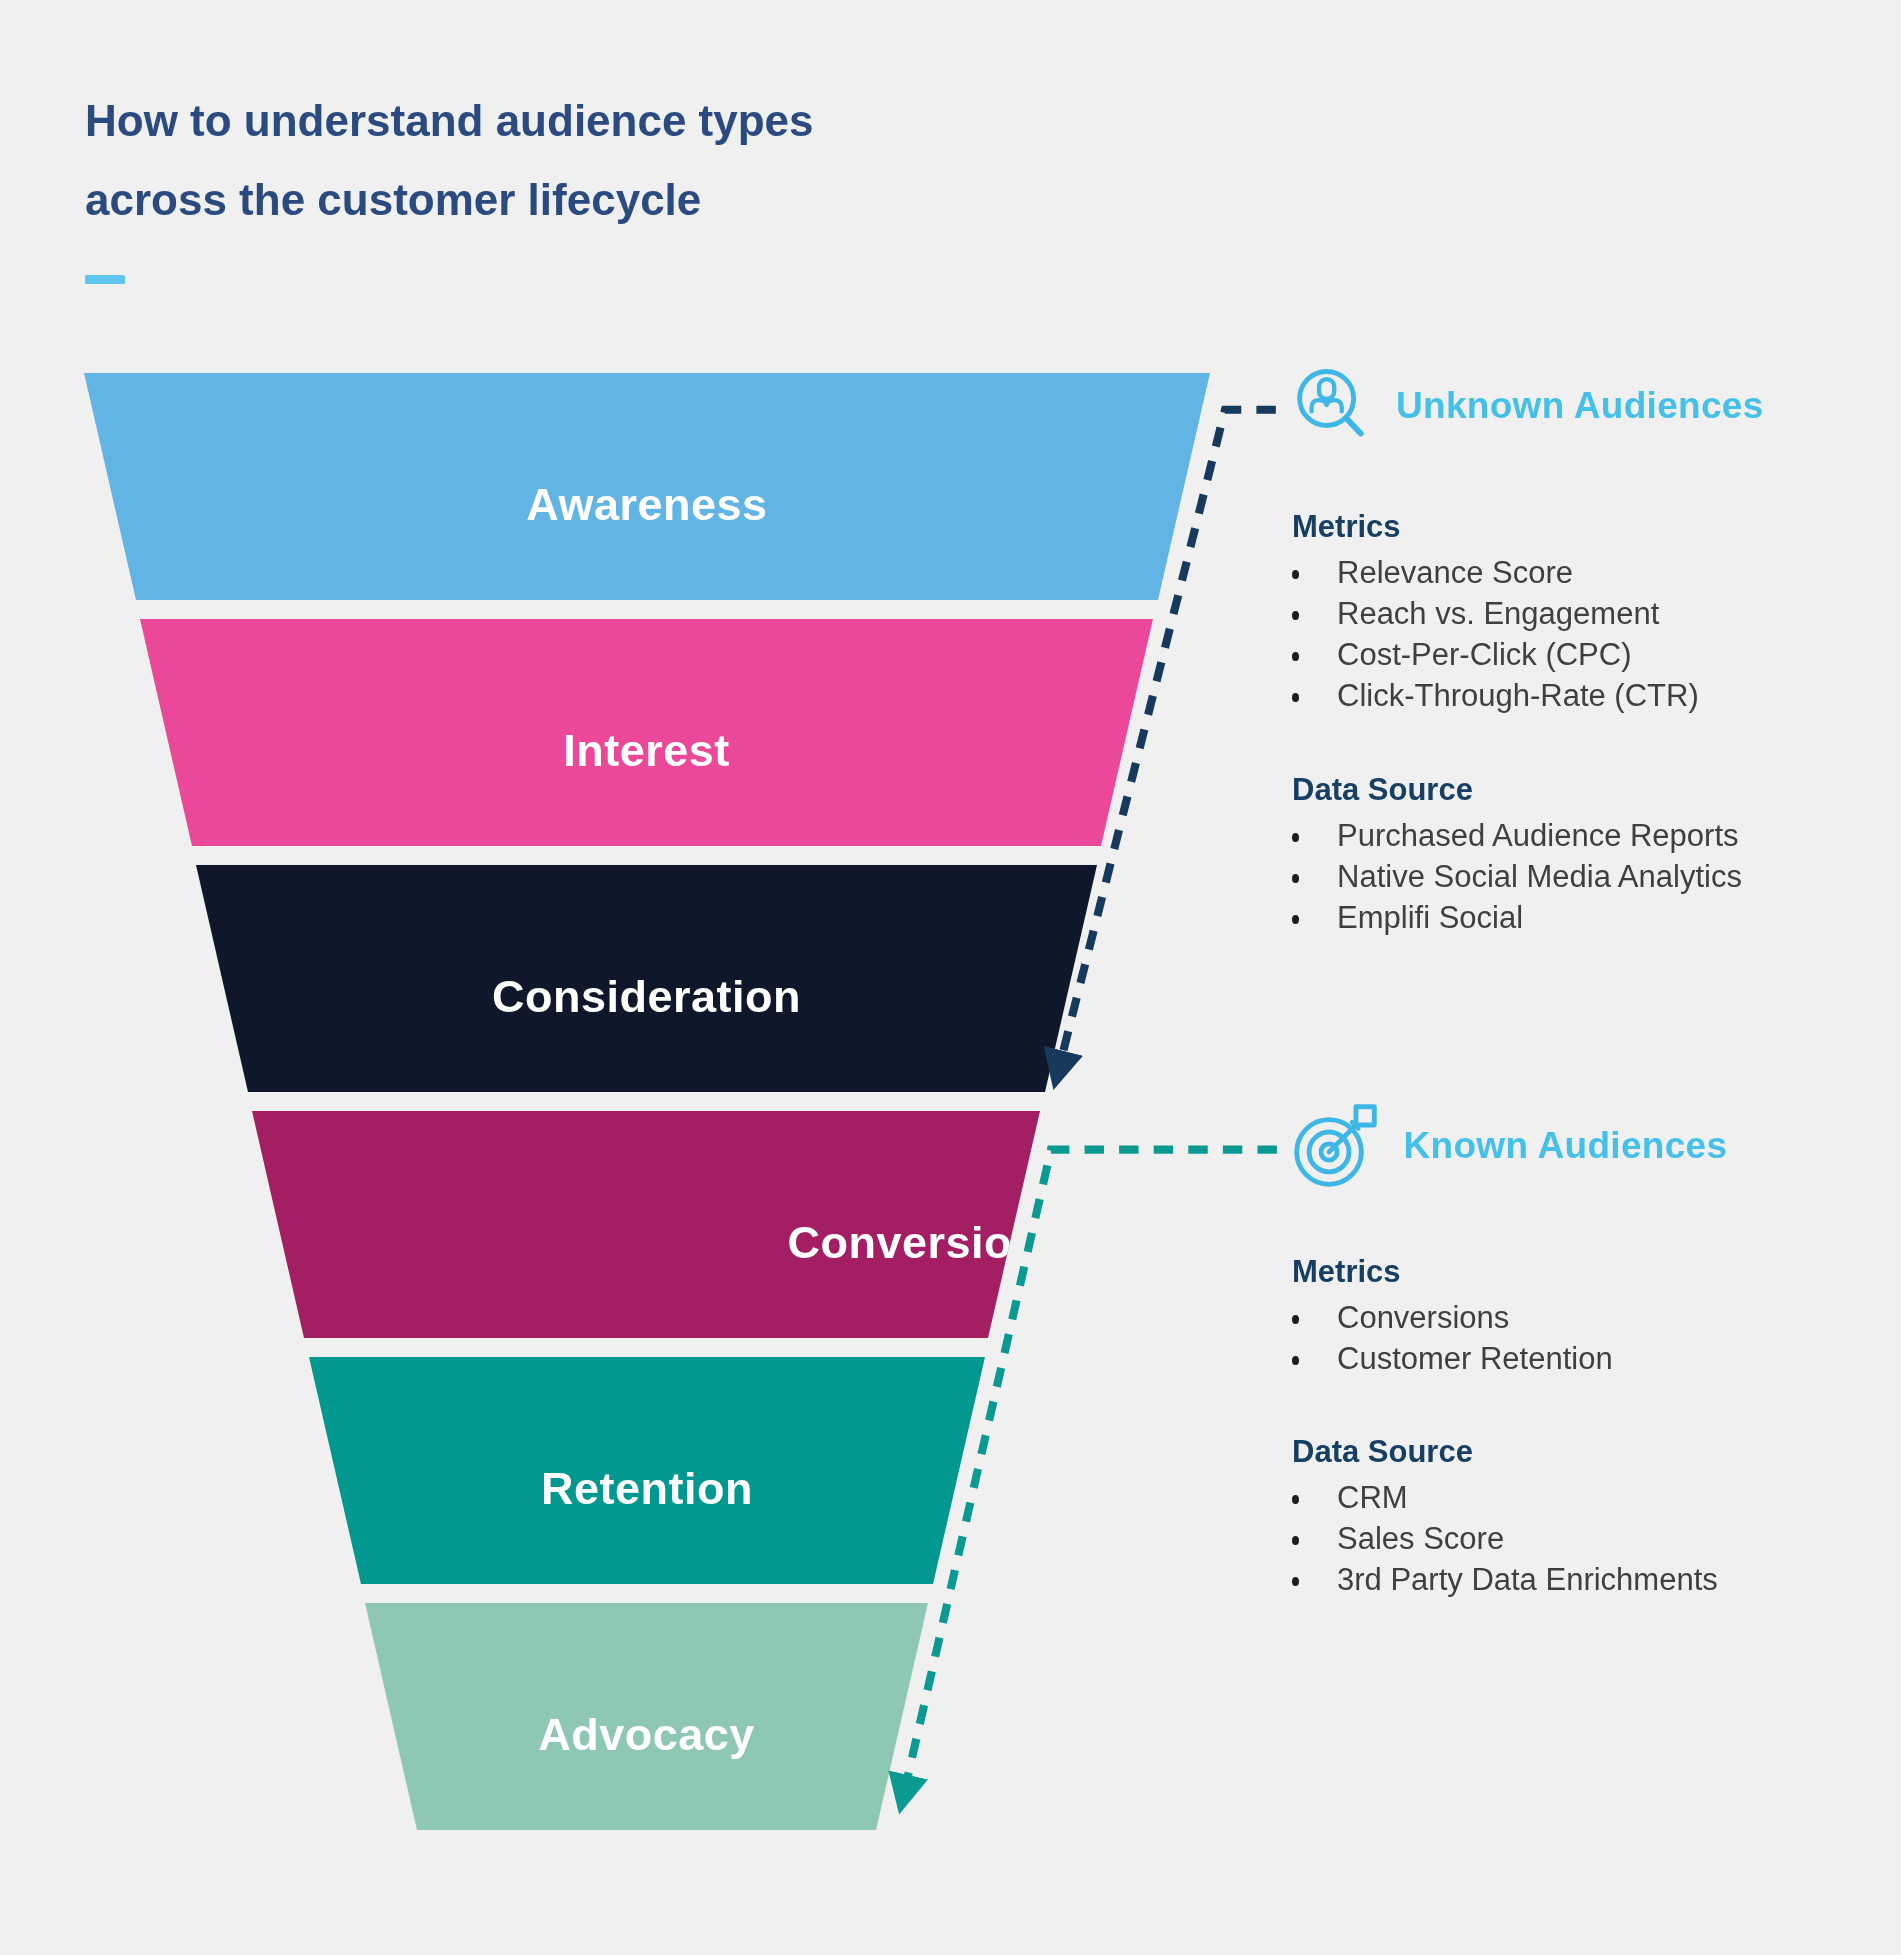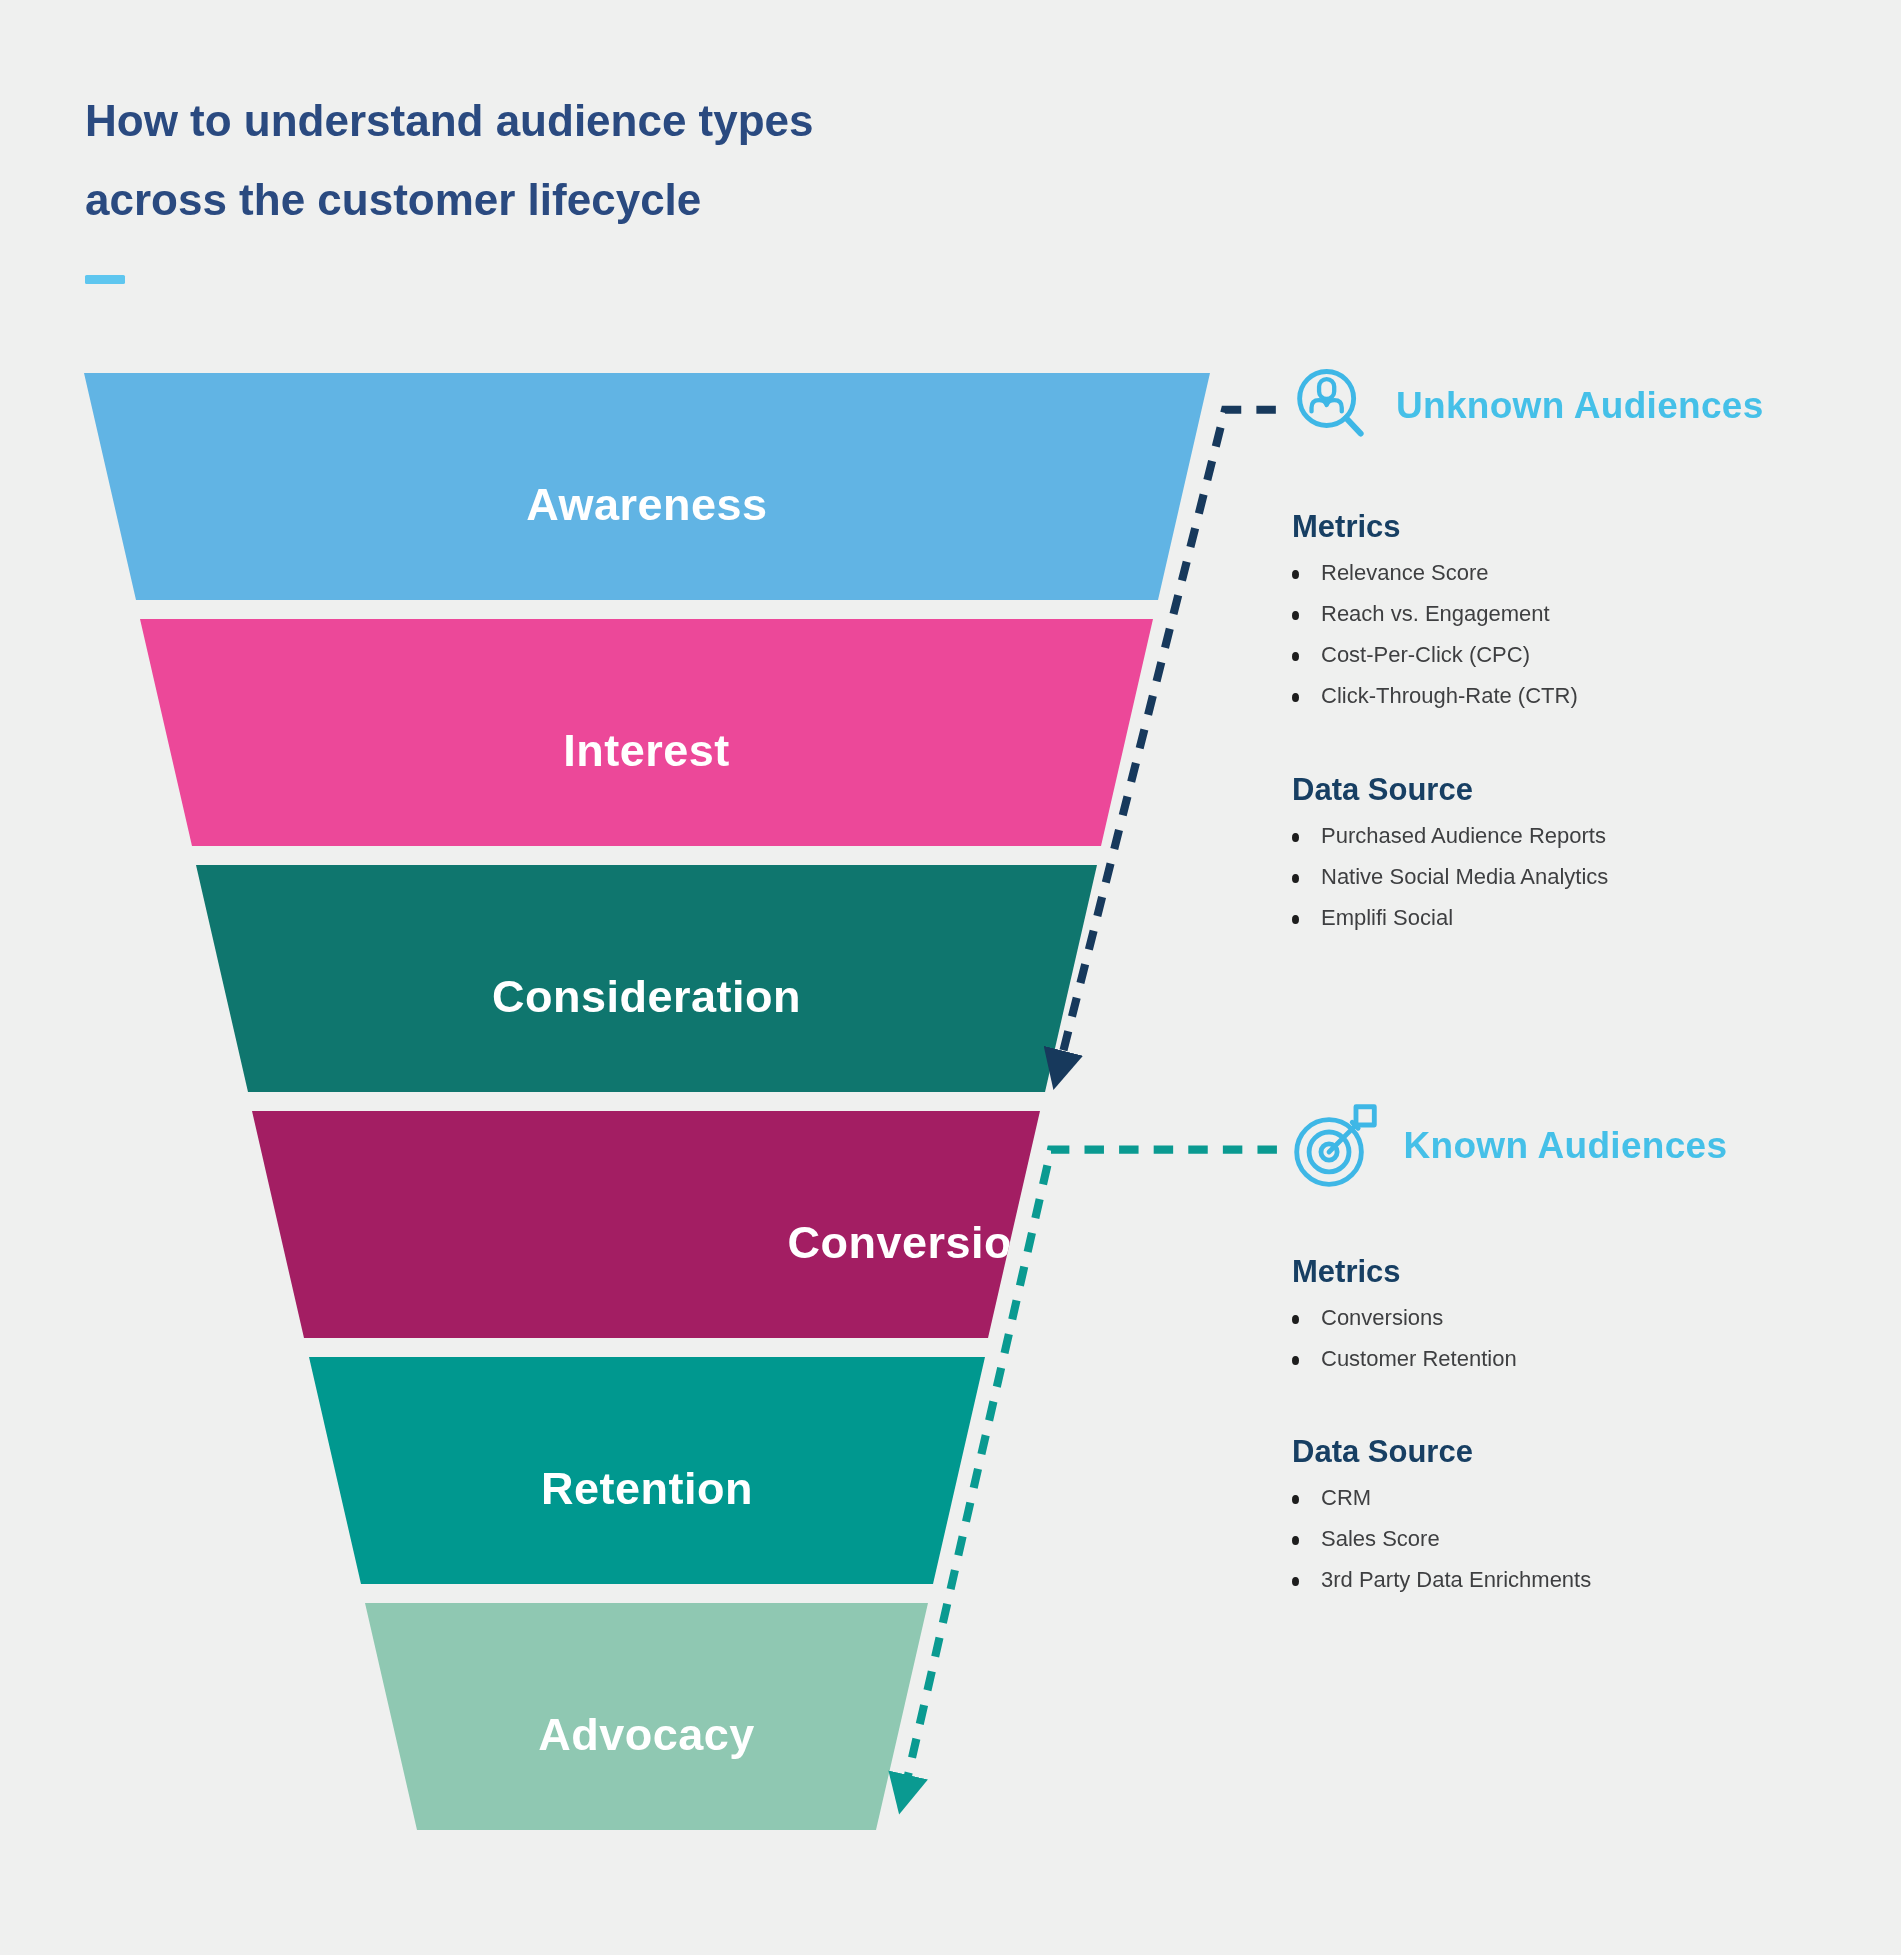--- a/index.html
+++ b/index.html
@@ -86,22 +86,22 @@
   .sub-heading {
     font-size: 31px;
     font-weight: 700;
     margin-bottom: 7.6px;
   }
   ul.bullets { list-style: none; }
   ul.bullets li {
     display: flex;
     align-items: center;
     height: 41px;
-    gap: 22px;
-    font-size: 22px;
+    gap: 38px;
+    font-size: 31px;
   }
   .dot {
     flex: 0 0 auto;
     width: 7px;
     height: 9.2px;
     border-radius: 50%;
     background: #1d1d1d;
     margin-top: 3.2px;
   }
 
@@ -117,21 +117,21 @@
     <span>across the customer lifecycle</span>
   </h1>
   <div class="accent-dash" style="background-color: rgb(94, 198, 239);"></div>
 
   <div class="stage stage-1" style="background-color: rgb(97, 180, 228);">
     <span class="stage-label">Awareness</span>
   </div>
   <div class="stage stage-2" style="background-color: #ec4899;">
     <span class="stage-label">Interest</span>
   </div>
-  <div class="stage stage-3" style="background-color: #0f766e; justify-content: center;">
+  <div class="stage stage-3" style="background-color: #0f172a; justify-content: center;">
     <span class="stage-label">Consideration</span>
   </div>
   <div class="stage stage-4" style="background-color: rgb(163, 30, 99); justify-content: flex-end;">
     <span class="stage-label">Conversion</span>
   </div>
   <div class="stage stage-5" style="background-color: rgb(0, 152, 143);">
     <span class="stage-label">Retention</span>
   </div>
   <div class="stage stage-6" style="background-color: rgb(143, 200, 178);">
     <span class="stage-label">Advocacy</span>

